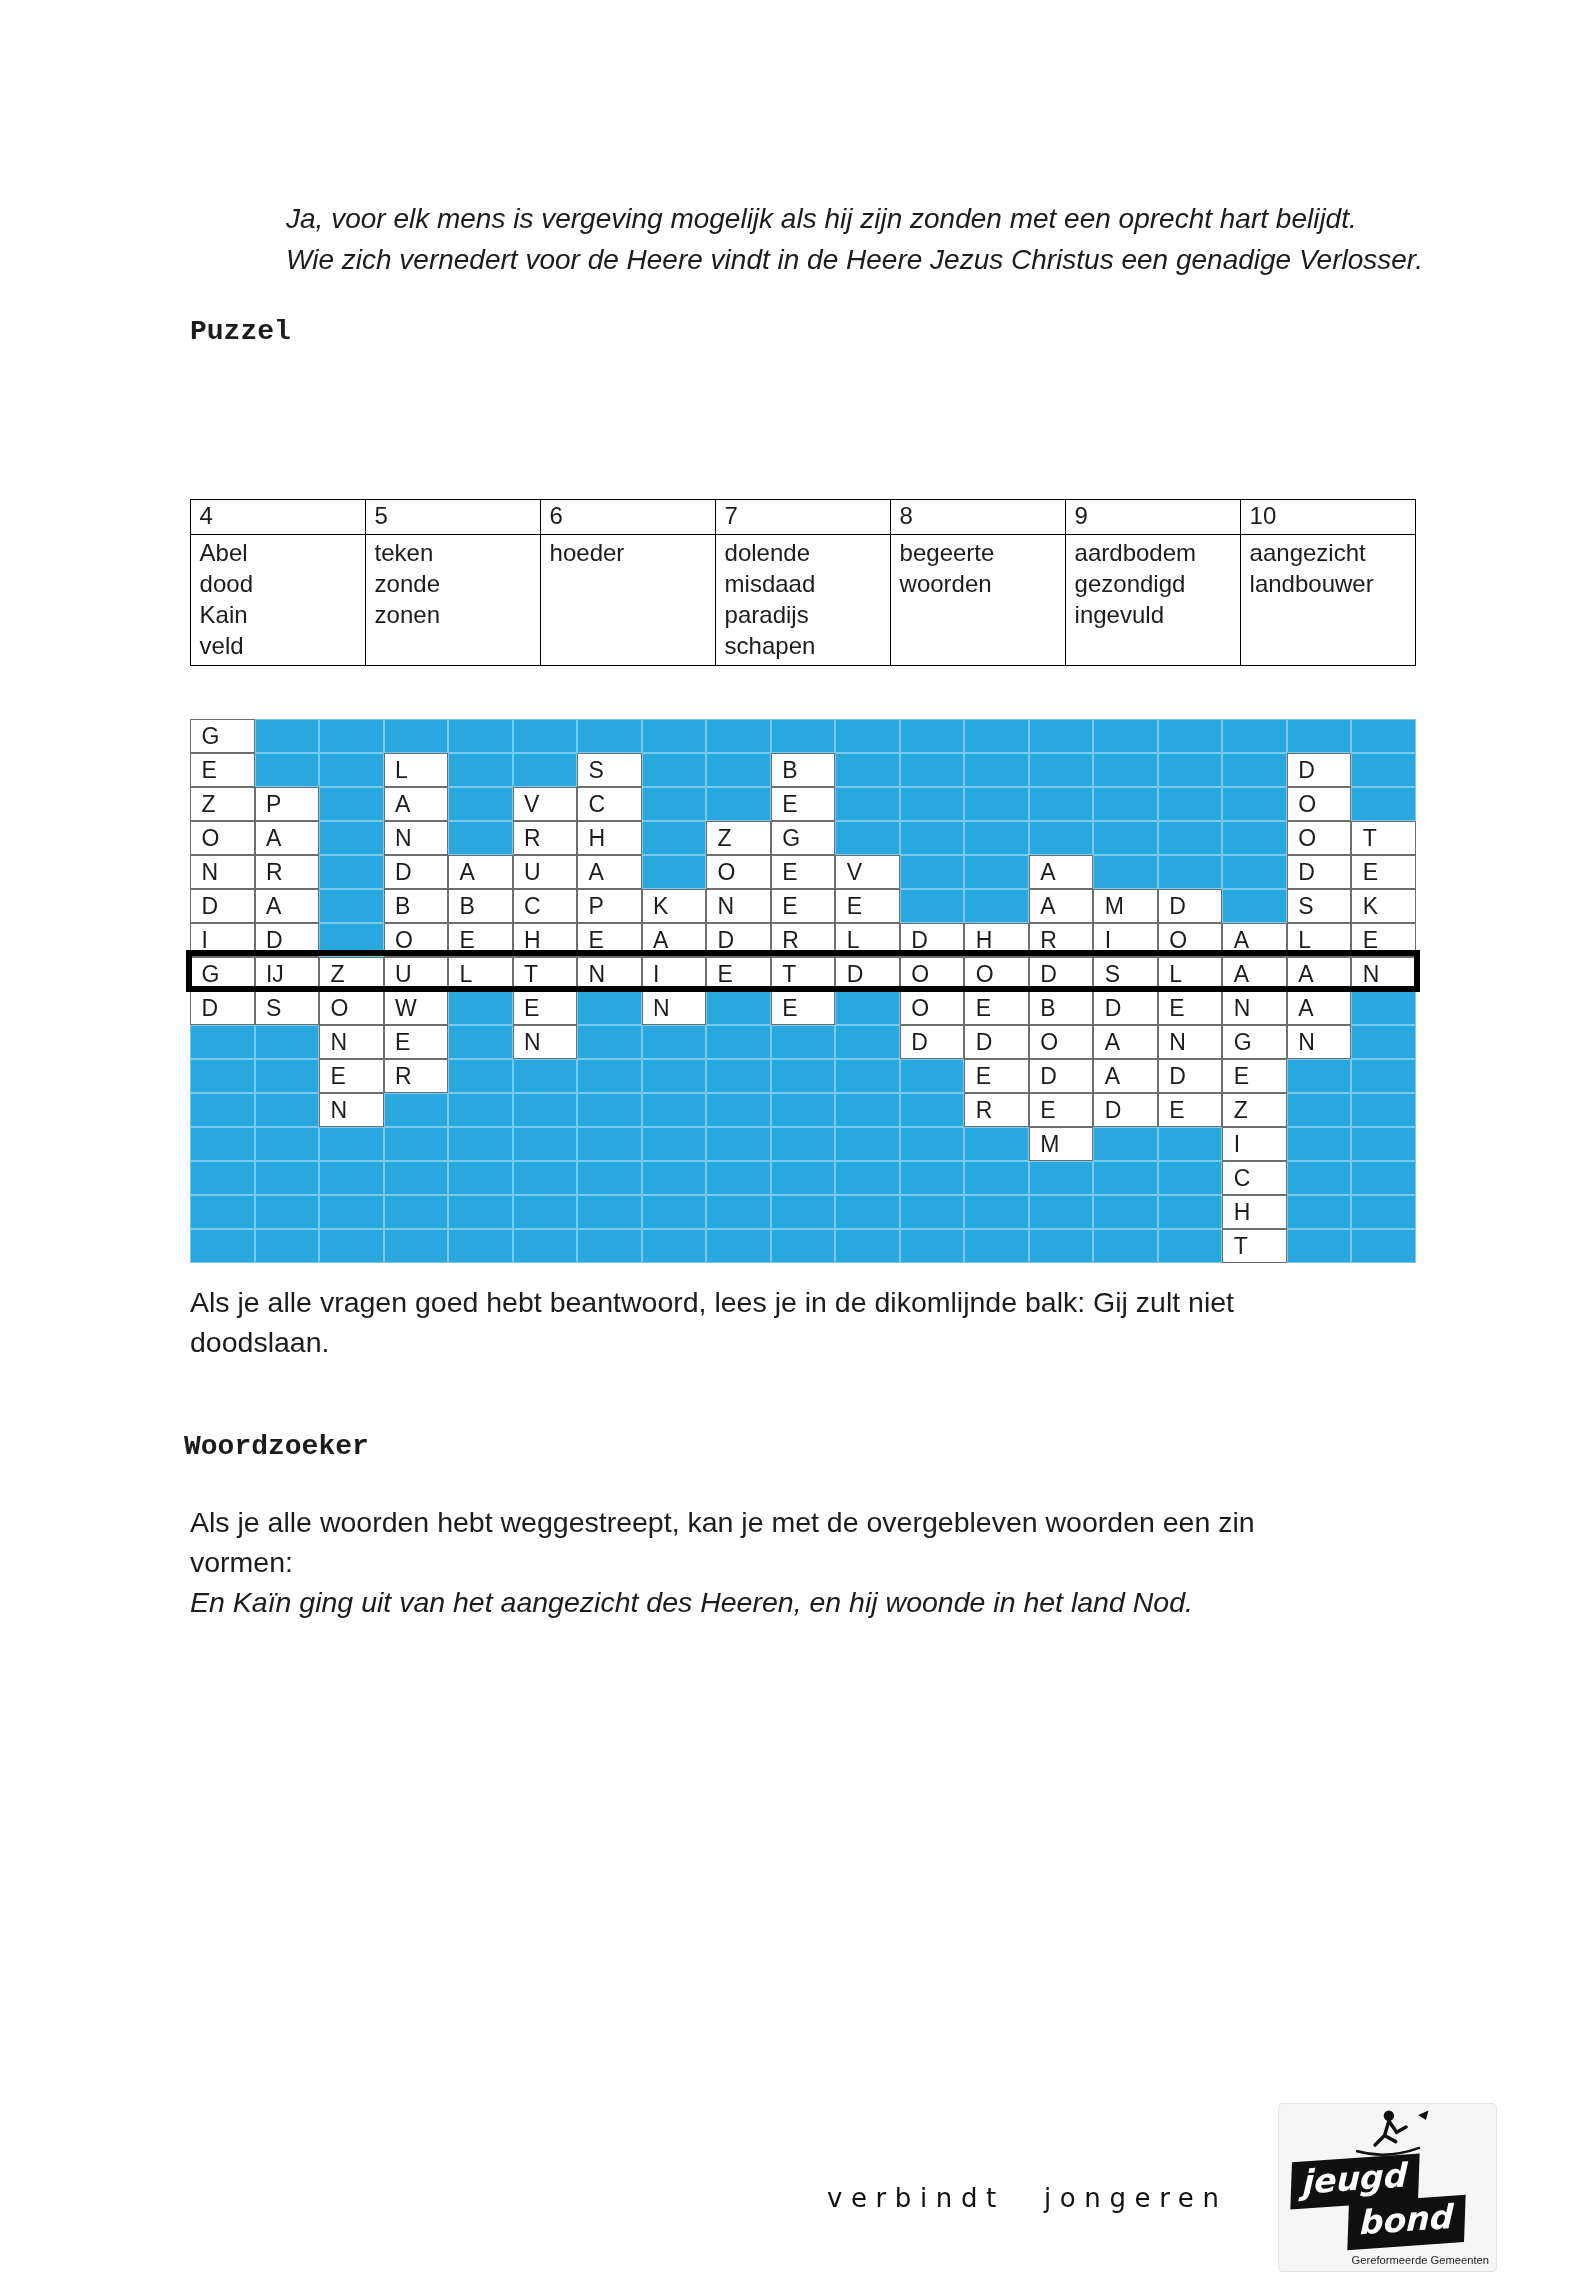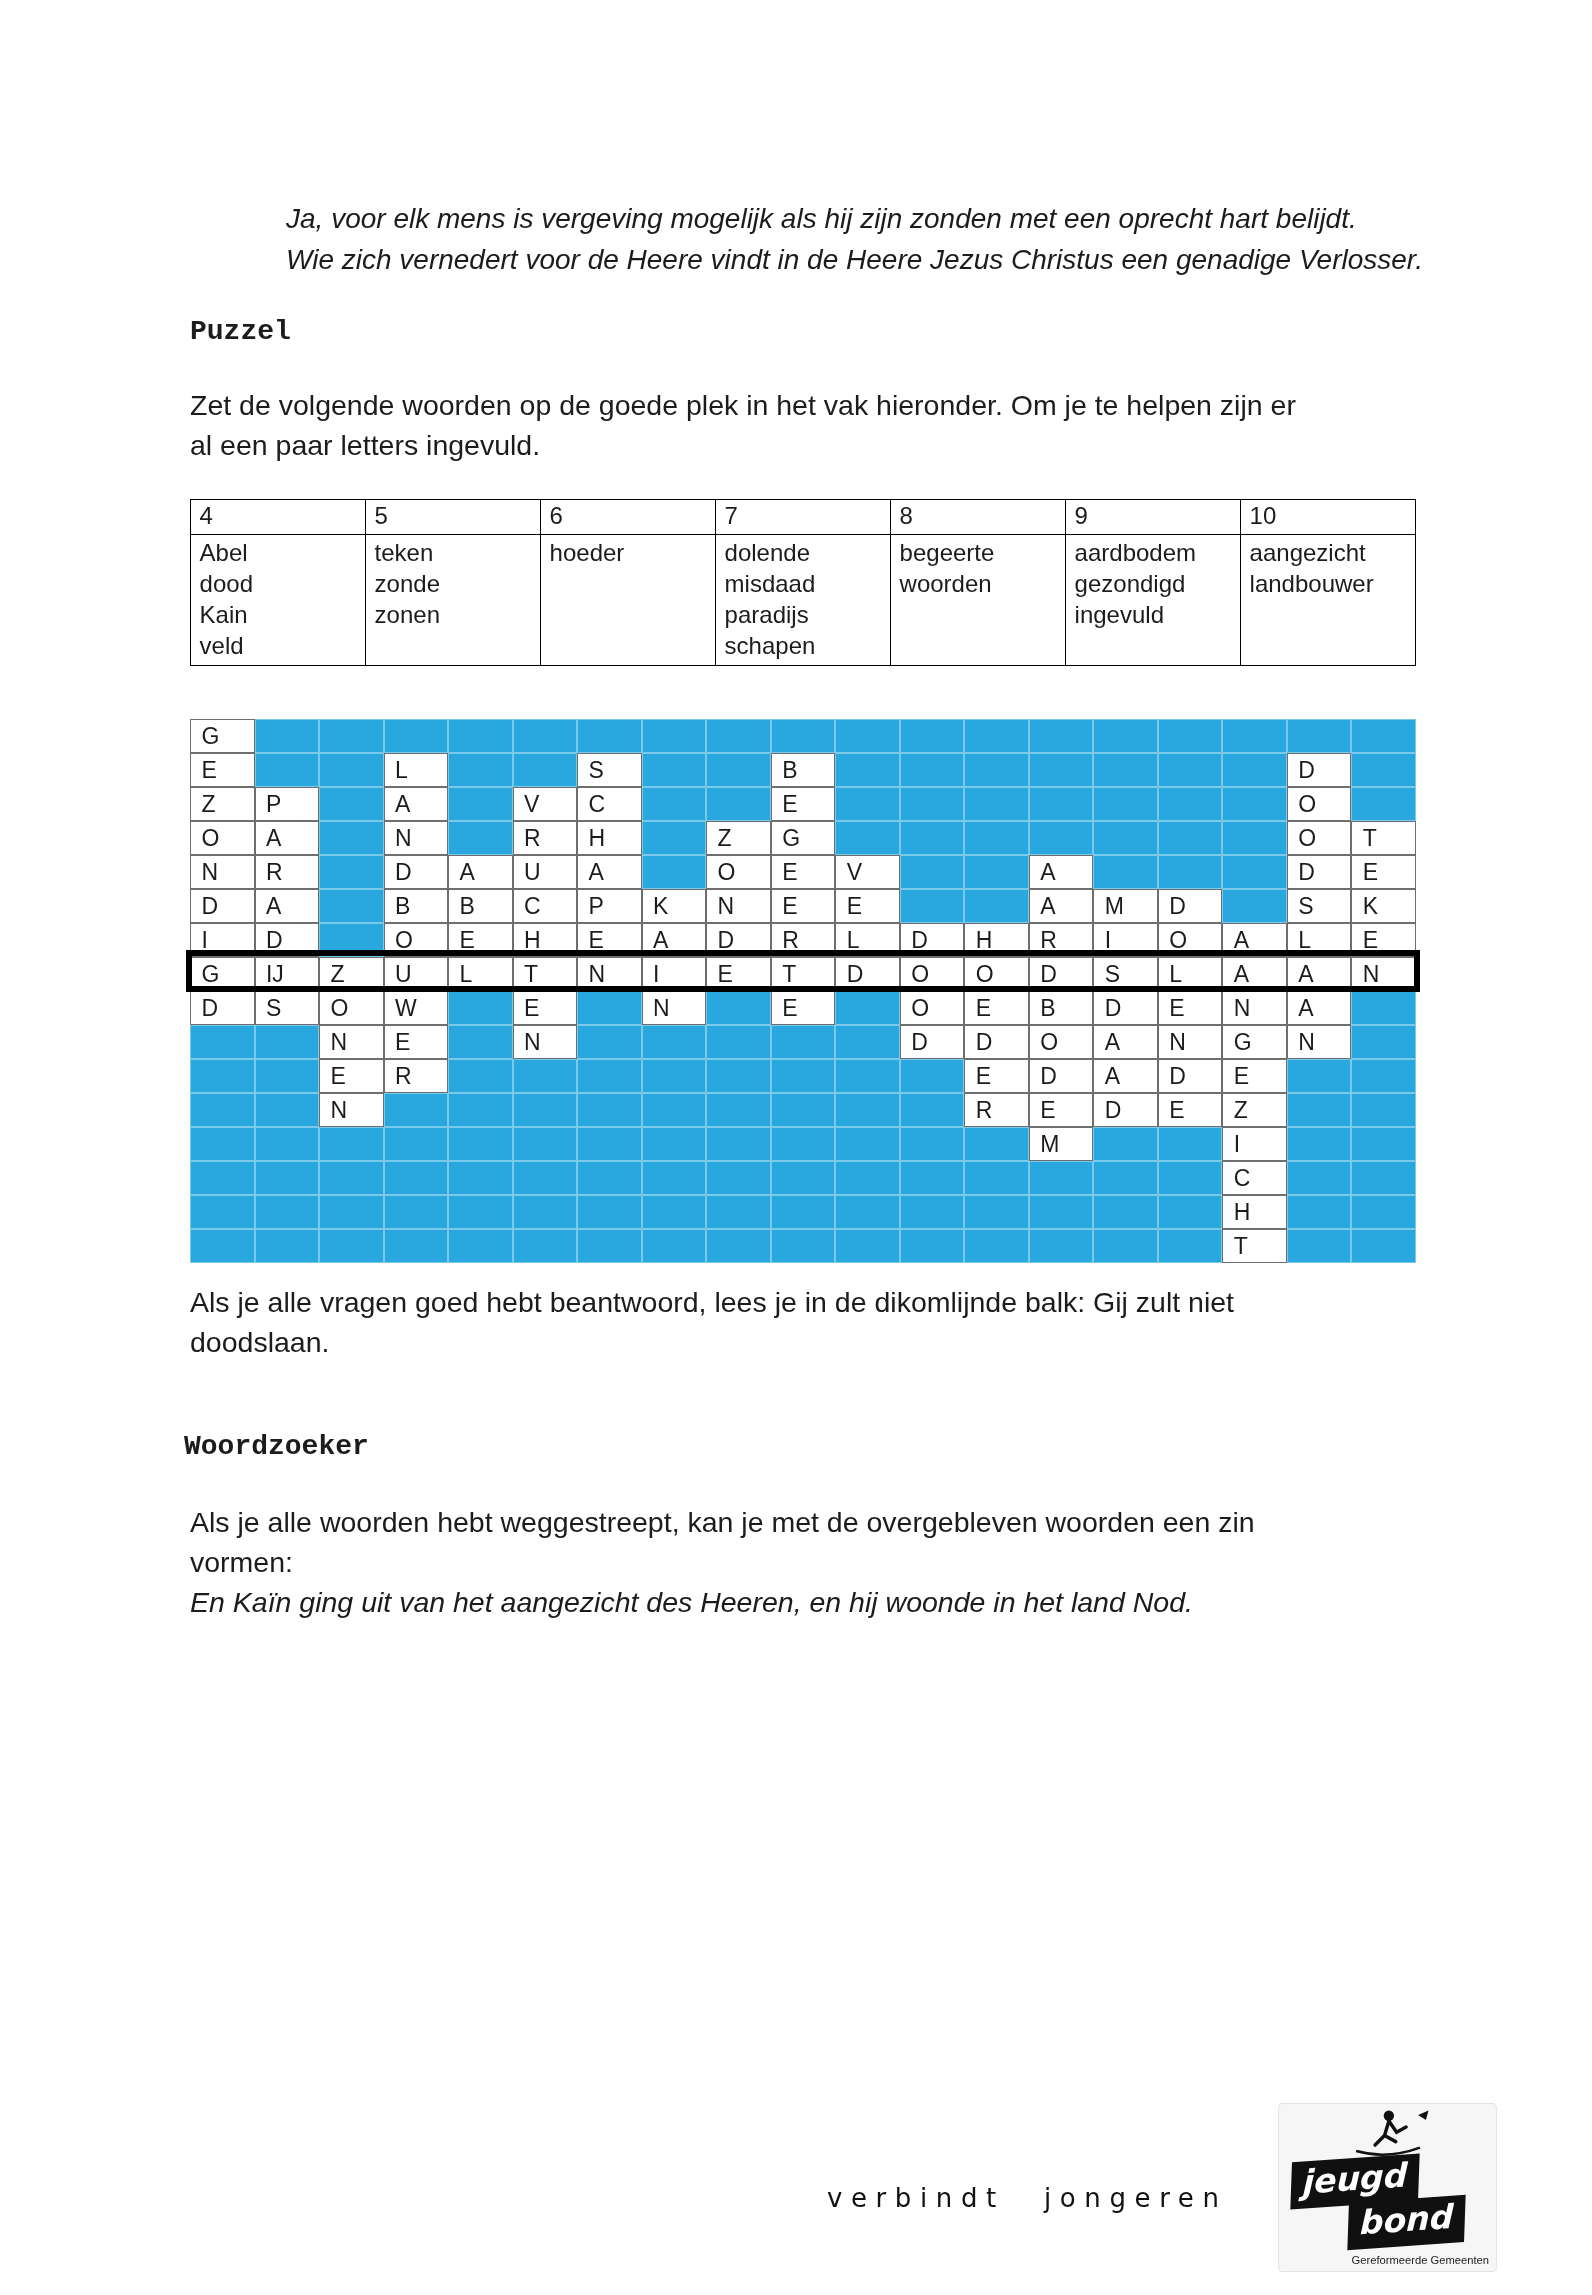--- a/index.html
+++ b/index.html
@@ -76,24 +76,20 @@
 
 <div class="page">
 
   <div class="intro nowrap">
     <div>Ja, voor elk mens is vergeving mogelijk als hij zijn zonden met een oprecht hart belijdt.</div>
     <div>Wie zich vernedert voor de Heere vindt in de Heere Jezus Christus een genadige Verlosser.</div>
   </div>
 
   <h2 class="heading" id="h-puzzel">Puzzel</h2>
 
-  <div class="bodytext nowrap" id="instructions">
-    <div>Zet de volgende woorden op de goede plek in het vak hieronder. Om je te helpen zijn er</div>
-    <div>al een paar letters ingevuld.</div>
-  </div>
 
   <table class="word-table">
     <thead>
         <tr id="wt-head">
           <th>4</th>
           <th>5</th>
           <th>6</th>
           <th>7</th>
           <th>8</th>
           <th>9</th>

